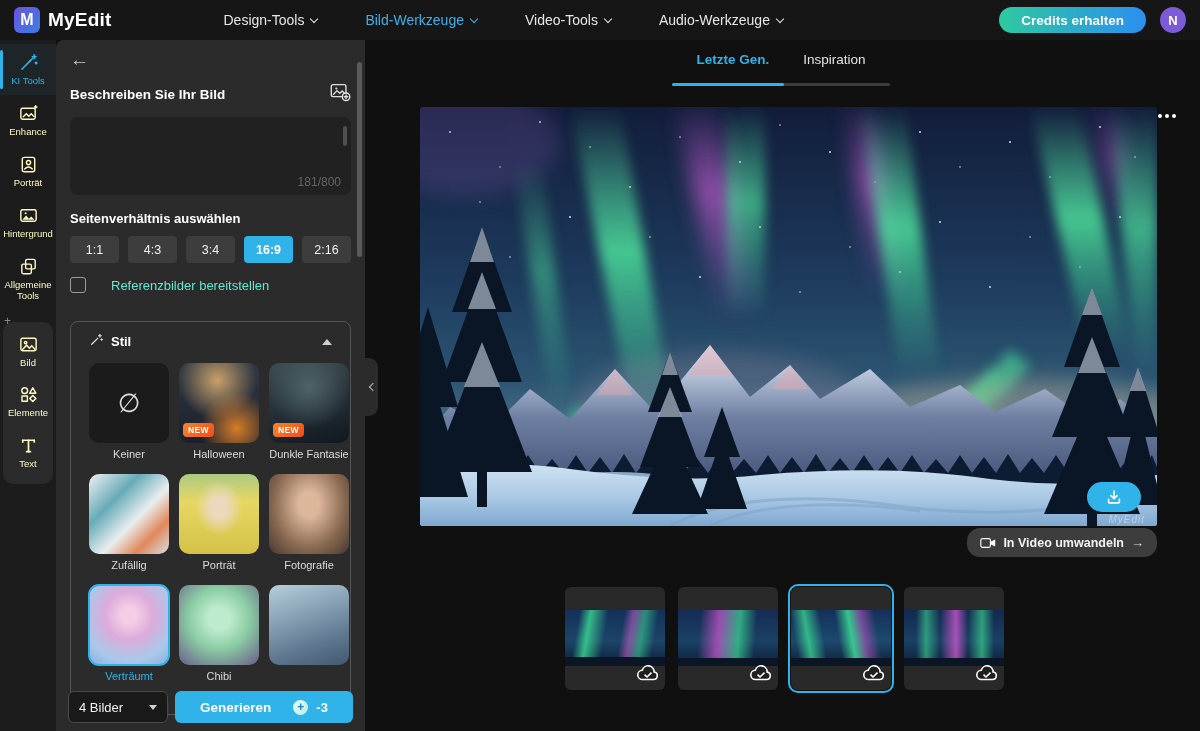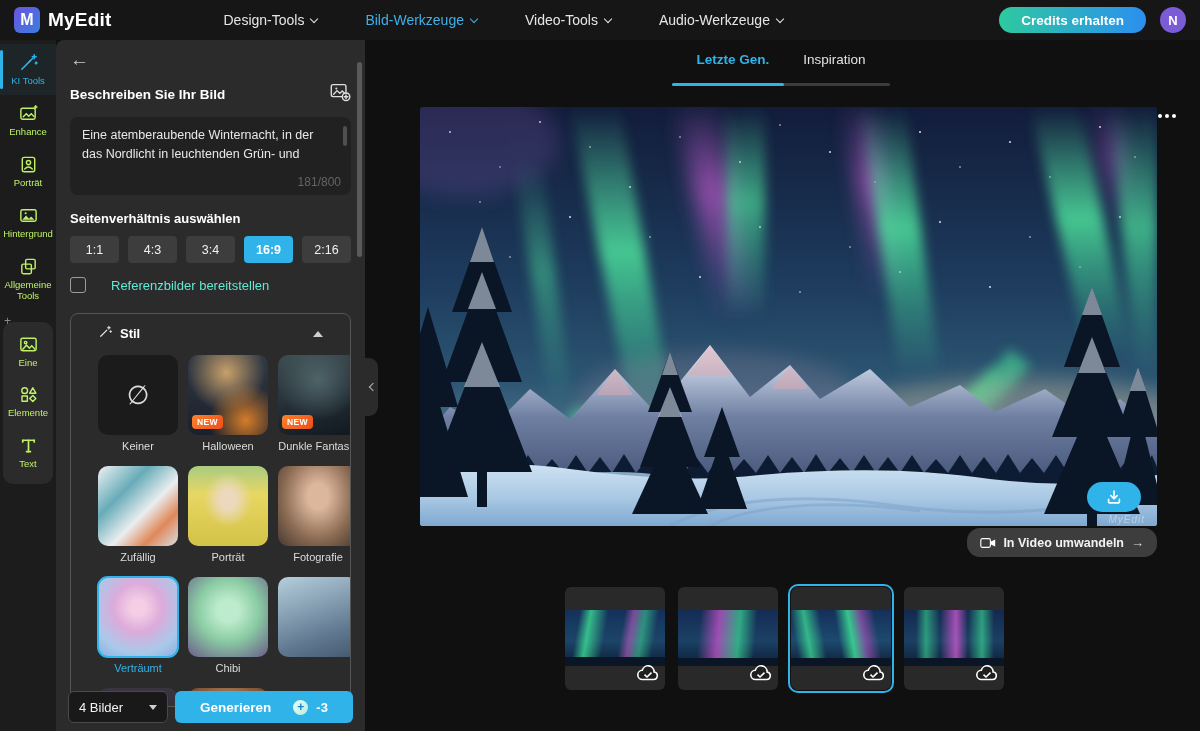--- a/index.html
+++ b/index.html
@@ -13,21 +13,21 @@
   .nav{display:flex;align-items:center;gap:48px;margin-left:112px;}
   .nav-item{font-size:14px;color:#e6e6e6;cursor:pointer;display:flex;align-items:center;}
   .nav-item.active{color:#3fb0e8;}
   .chev{display:inline-block;width:6px;height:6px;border-right:1.6px solid currentColor;border-bottom:1.6px solid currentColor;transform:rotate(45deg);margin-left:7px;margin-top:-3px;}
   .header-right{margin-left:auto;display:flex;align-items:center;gap:14px;}
   .credits-btn{height:26px;padding:7px 22px;border-radius:999px;background:linear-gradient(90deg,#2ec9a0,#2b8ff0);color:#fff;font-size:13.5px;font-weight:bold;display:flex;align-items:center;cursor:pointer;}
   .avatar{width:26px;height:26px;border-radius:50%;background:#7c5cd6;color:#fff;font-size:13px;font-weight:bold;display:flex;align-items:center;justify-content:center;cursor:pointer;}
 
   
   .rail{position:absolute;left:0;top:40px;bottom:0;width:56px;background:#1c1c1c;z-index:25;padding-top:4px;}
-  .rail-item{position:relative;display:flex;flex-direction:column;align-items:center;gap:3px;padding:8px 2px;cursor:pointer;color:#bef264;}
+  .rail-item{position:relative;display:flex;flex-direction:column;align-items:center;gap:3px;padding:8px 2px;cursor:pointer;color:#fef9c3;}
   .rail-item .lbl{font-size:9.5px;text-align:center;line-height:1.15;}
   .rail-item svg{display:block;}
   .rail-item.active{color:#2fb3e8;background:rgba(47,179,232,.06);}
   .rail-item.active::before{content:"";position:absolute;left:0;top:6px;bottom:6px;width:3px;background:#2fb3e8;border-radius:2px;}
   .rail-group2{position:relative;margin:12px 3px 0;background:#2b2b2b;border-radius:10px;padding:4px 0 6px;}
   .rail-plus{position:absolute;top:-7px;left:1px;font-size:12px;color:#8a8a8a;line-height:1;}
 
   
   .panel{position:absolute;left:56px;top:40px;bottom:0;width:309px;background:#2b2b2b;border-top-left-radius:8px;z-index:20;padding:10px 14px 0 14px;}
   .back{font-size:19px;color:#cccccc;cursor:pointer;width:22px;line-height:1;}
@@ -37,21 +37,21 @@
   .prompt-text{font-size:12.5px;line-height:1.55;color:#e8e8e8;max-height:40px;overflow:hidden;}
   .prompt-counter{position:absolute;right:10px;bottom:6px;font-size:12px;color:#646464;}
   .prompt-scroll{position:absolute;right:4px;top:9px;width:4px;height:20px;background:#4f4f4f;border-radius:2px;cursor:pointer;}
   .section-label{font-size:13px;font-weight:bold;color:#fff;margin-top:16px;}
   .ratio-row{display:flex;gap:9px;margin-top:10px;}
   .ratio-btn{flex:1;height:27px;background:#3d3d3d;border-radius:4px;color:#f0f0f0;font-size:12.5px;display:flex;align-items:center;justify-content:center;cursor:pointer;}
   .ratio-btn.selected{background:#2fb3e8;color:#fff;font-weight:bold;}
   .checkbox-row{display:flex;align-items:center;gap:9px;margin-top:14px;cursor:pointer;}
   .checkbox{width:16px;height:16px;border:1.5px solid #9c9c9c;border-radius:3px;background:transparent;}
   .checkbox-label{font-size:13px;color:#5eead4;margin-left:16px;}
-  .stil-card{position:relative;margin-top:20px;border:1px solid #555;border-radius:8px;padding:10px 27px;height:394px;overflow:hidden;}
+  .stil-card{position:relative;margin-top:28px;border:1px solid #555;border-radius:8px;padding:10px 18px;height:394px;overflow:hidden;}
   .stil-head{display:flex;align-items:center;gap:7px;}
   .stil-title{font-size:13px;font-weight:bold;color:#fff;}
   .caret-up{width:0;height:0;border-left:5px solid transparent;border-right:5px solid transparent;border-bottom:6px solid #cfcfcf;margin-left:auto;cursor:pointer;}
   .style-grid{display:grid;grid-template-columns:repeat(3,1fr);gap:14px 10px;margin-top:12px;}
   .style-cell{display:flex;flex-direction:column;align-items:center;cursor:pointer;}
   .style-tile{position:relative;width:80px;height:80px;border-radius:10px;overflow:hidden;background:#1b1b1b;}
   .style-cell.selected .style-tile{outline:2px solid #2fb3e8;outline-offset:-1px;}
   .style-lbl{font-size:11px;color:#dcdcdc;margin-top:5px;white-space:nowrap;}
   .style-cell.selected .style-lbl{color:#2fb3e8;}
   .badge-new{position:absolute;left:4px;bottom:6px;background:linear-gradient(135deg,#f8832a,#f04e1a);color:#fff;font-size:8.5px;font-weight:bold;padding:2px 5px;border-radius:4px;letter-spacing:.3px;}
@@ -197,21 +197,21 @@
     <div class="rail-group2">
       <span class="rail-plus">+</span>
       <div class="rail-item">
         <span>
             <svg width="21" height="21" viewBox="0 0 22 22" fill="none" stroke="currentColor" stroke-width="1.5" stroke-linecap="round">
               <rect x="3" y="4.5" width="16" height="13" rx="1.8"></rect>
               <circle cx="8" cy="9" r="1.3"></circle>
               <path d="M5 16 l4-4.3 3 3.2 2.4-2.5 3.4 3.6"></path>
             </svg>
           </span>
-        <span class="lbl">Eine</span>
+        <span class="lbl">Bild</span>
       </div>
       <div class="rail-item">
         <span>
             <svg width="21" height="21" viewBox="0 0 22 22" fill="none" stroke="currentColor" stroke-width="1.5" stroke-linejoin="round">
               <circle cx="7" cy="7" r="3"></circle>
               <path d="M15.5 4 l3.2 5.6 h-6.4 Z"></path>
               <rect x="4.2" y="12.5" width="5.6" height="5.6"></rect>
               <path d="M15.5 12 l3.2 3.2 -3.2 3.2 -3.2 -3.2 Z"></path>
             </svg>
           </span>
@@ -238,21 +238,20 @@
       <span><svg width="22" height="22" viewBox="0 0 24 24" fill="none" stroke="#e0e0e0" stroke-width="1.5" stroke-linecap="round">
             <rect x="2.5" y="4" width="16" height="13" rx="2"></rect>
             <path d="M5 14.5 l3.8-4 3 3 2.6-2.6 3 3"></path>
             <circle cx="8" cy="8.3" r="1.1" fill="#e0e0e0" stroke="none"></circle>
             <circle cx="18.6" cy="17.2" r="4.1" fill="#2b2b2b"></circle>
             <path d="M18.6 15.2 v4 M16.6 17.2 h4"></path>
           </svg></span>
     </div>
 
     <div class="prompt-box">
-      <div class="prompt-text">Eine atemberaubende Winternacht, in der das Nordlicht in leuchtenden Grün- und</div>
       <div class="prompt-scroll"></div>
       <div class="prompt-counter">181/800</div>
     </div>
 
     <div class="section-label">Seitenverhältnis auswählen</div>
     <div class="ratio-row">
       <div class="ratio-btn">1:1</div>
       <div class="ratio-btn">4:3</div>
       <div class="ratio-btn">3:4</div>
       <div class="ratio-btn selected">16:9</div>

